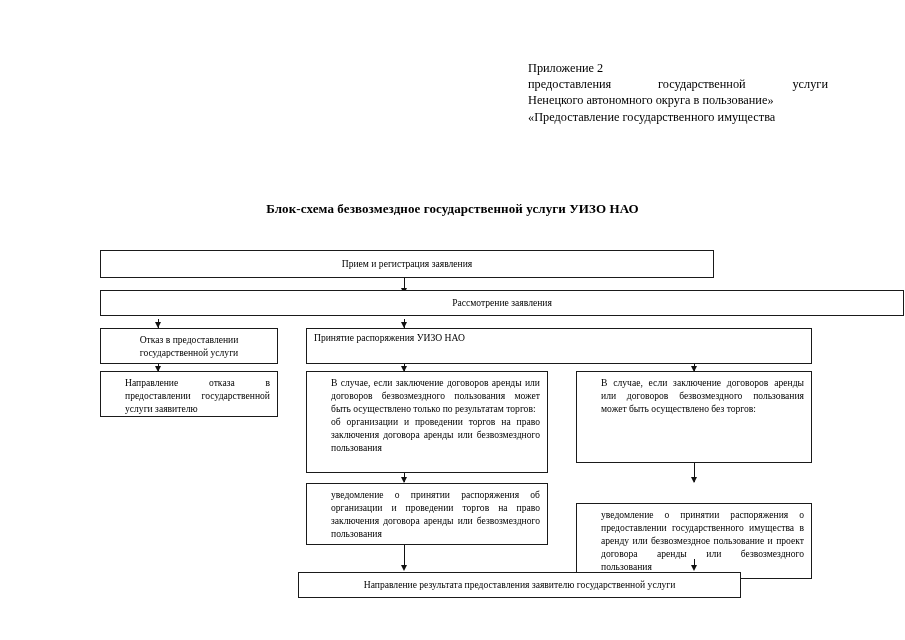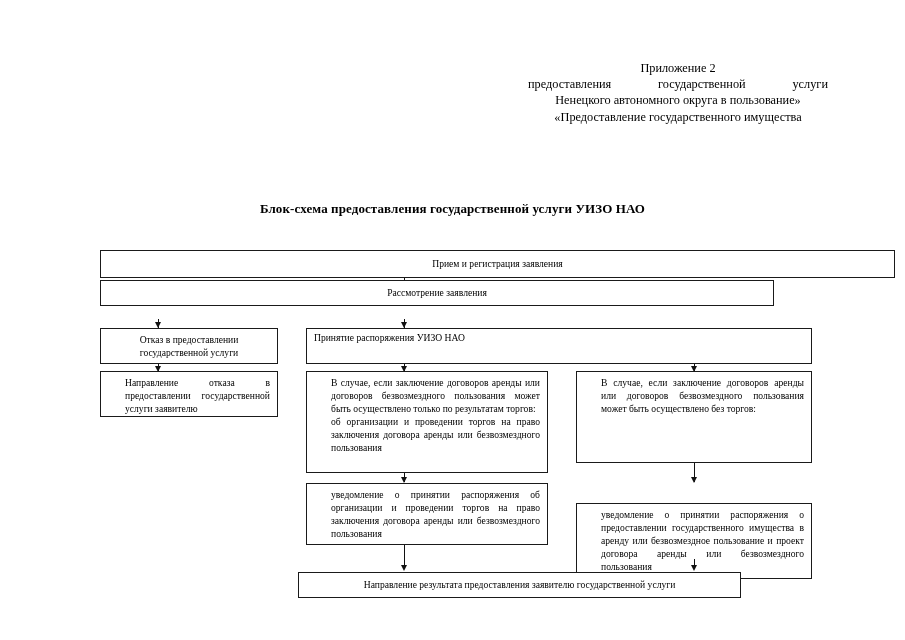--- a/index.html
+++ b/index.html
@@ -27,21 +27,21 @@
     text-align: justify;
   }
   #header-block .hdr-line {
     display: block;
   }
   #header-block .justify-line {
     text-align: justify;
     text-align-last: justify;
   }
   #header-block .plain-line {
-    text-align: center;
+    text-align: left;
   }
 
   
   #doc-title {
     position: absolute;
     left: 0;
     top: 201px;
     width: 905px;
     text-align: center;
     font-size: 13px;
@@ -89,30 +89,30 @@
 </head>
 <body>
 
 <div id="header-block">
   <span class="hdr-line plain-line">Приложение 2</span>
   <span class="hdr-line justify-line">предоставления        государственной        услуги</span>
   <span class="hdr-line plain-line">Ненецкого автономного округа в пользование»</span>
   <span class="hdr-line plain-line">«Предоставление государственного имущества</span>
 </div>
 
-<div id="doc-title">Блок-схема предоставления государственной услуги  УИЗО НАО</div>
+<div id="doc-title">Блок-схема безвозмездное государственной услуги  УИЗО НАО</div>
 
-<div class="fbox ctr vcenter" style="left:100px; top:250px; width:795px; height:28px;">
+<div class="fbox ctr vcenter" style="left:100px; top:250px; width:614px; height:28px;">
   <span class="txt">Прием и регистрация заявления</span>
 </div>
 
 <div class="conn" style="left:404px; top:278px; height:12px;"></div>
 <div class="arrowhead" style="left:400.5px; top:288px;"></div>
 
-<div class="fbox ctr vcenter" style="left:100px; top:280px; width:674px; height:26px;">
+<div class="fbox ctr vcenter" style="left:100px; top:290px; width:804px; height:26px;">
   <span class="txt">Рассмотрение заявления</span>
 </div>
 
 <div class="conn" style="left:158px; top:319px; height:9px;"></div>
 <div class="arrowhead" style="left:154.5px; top:322px;"></div>
 
 <div class="conn" style="left:404px; top:319px; height:9px;"></div>
 <div class="arrowhead" style="left:400.5px; top:322px;"></div>
 
 <div class="fbox ctr vcenter" style="left:100px; top:328px; width:178px; height:36px;align-items:center;">

